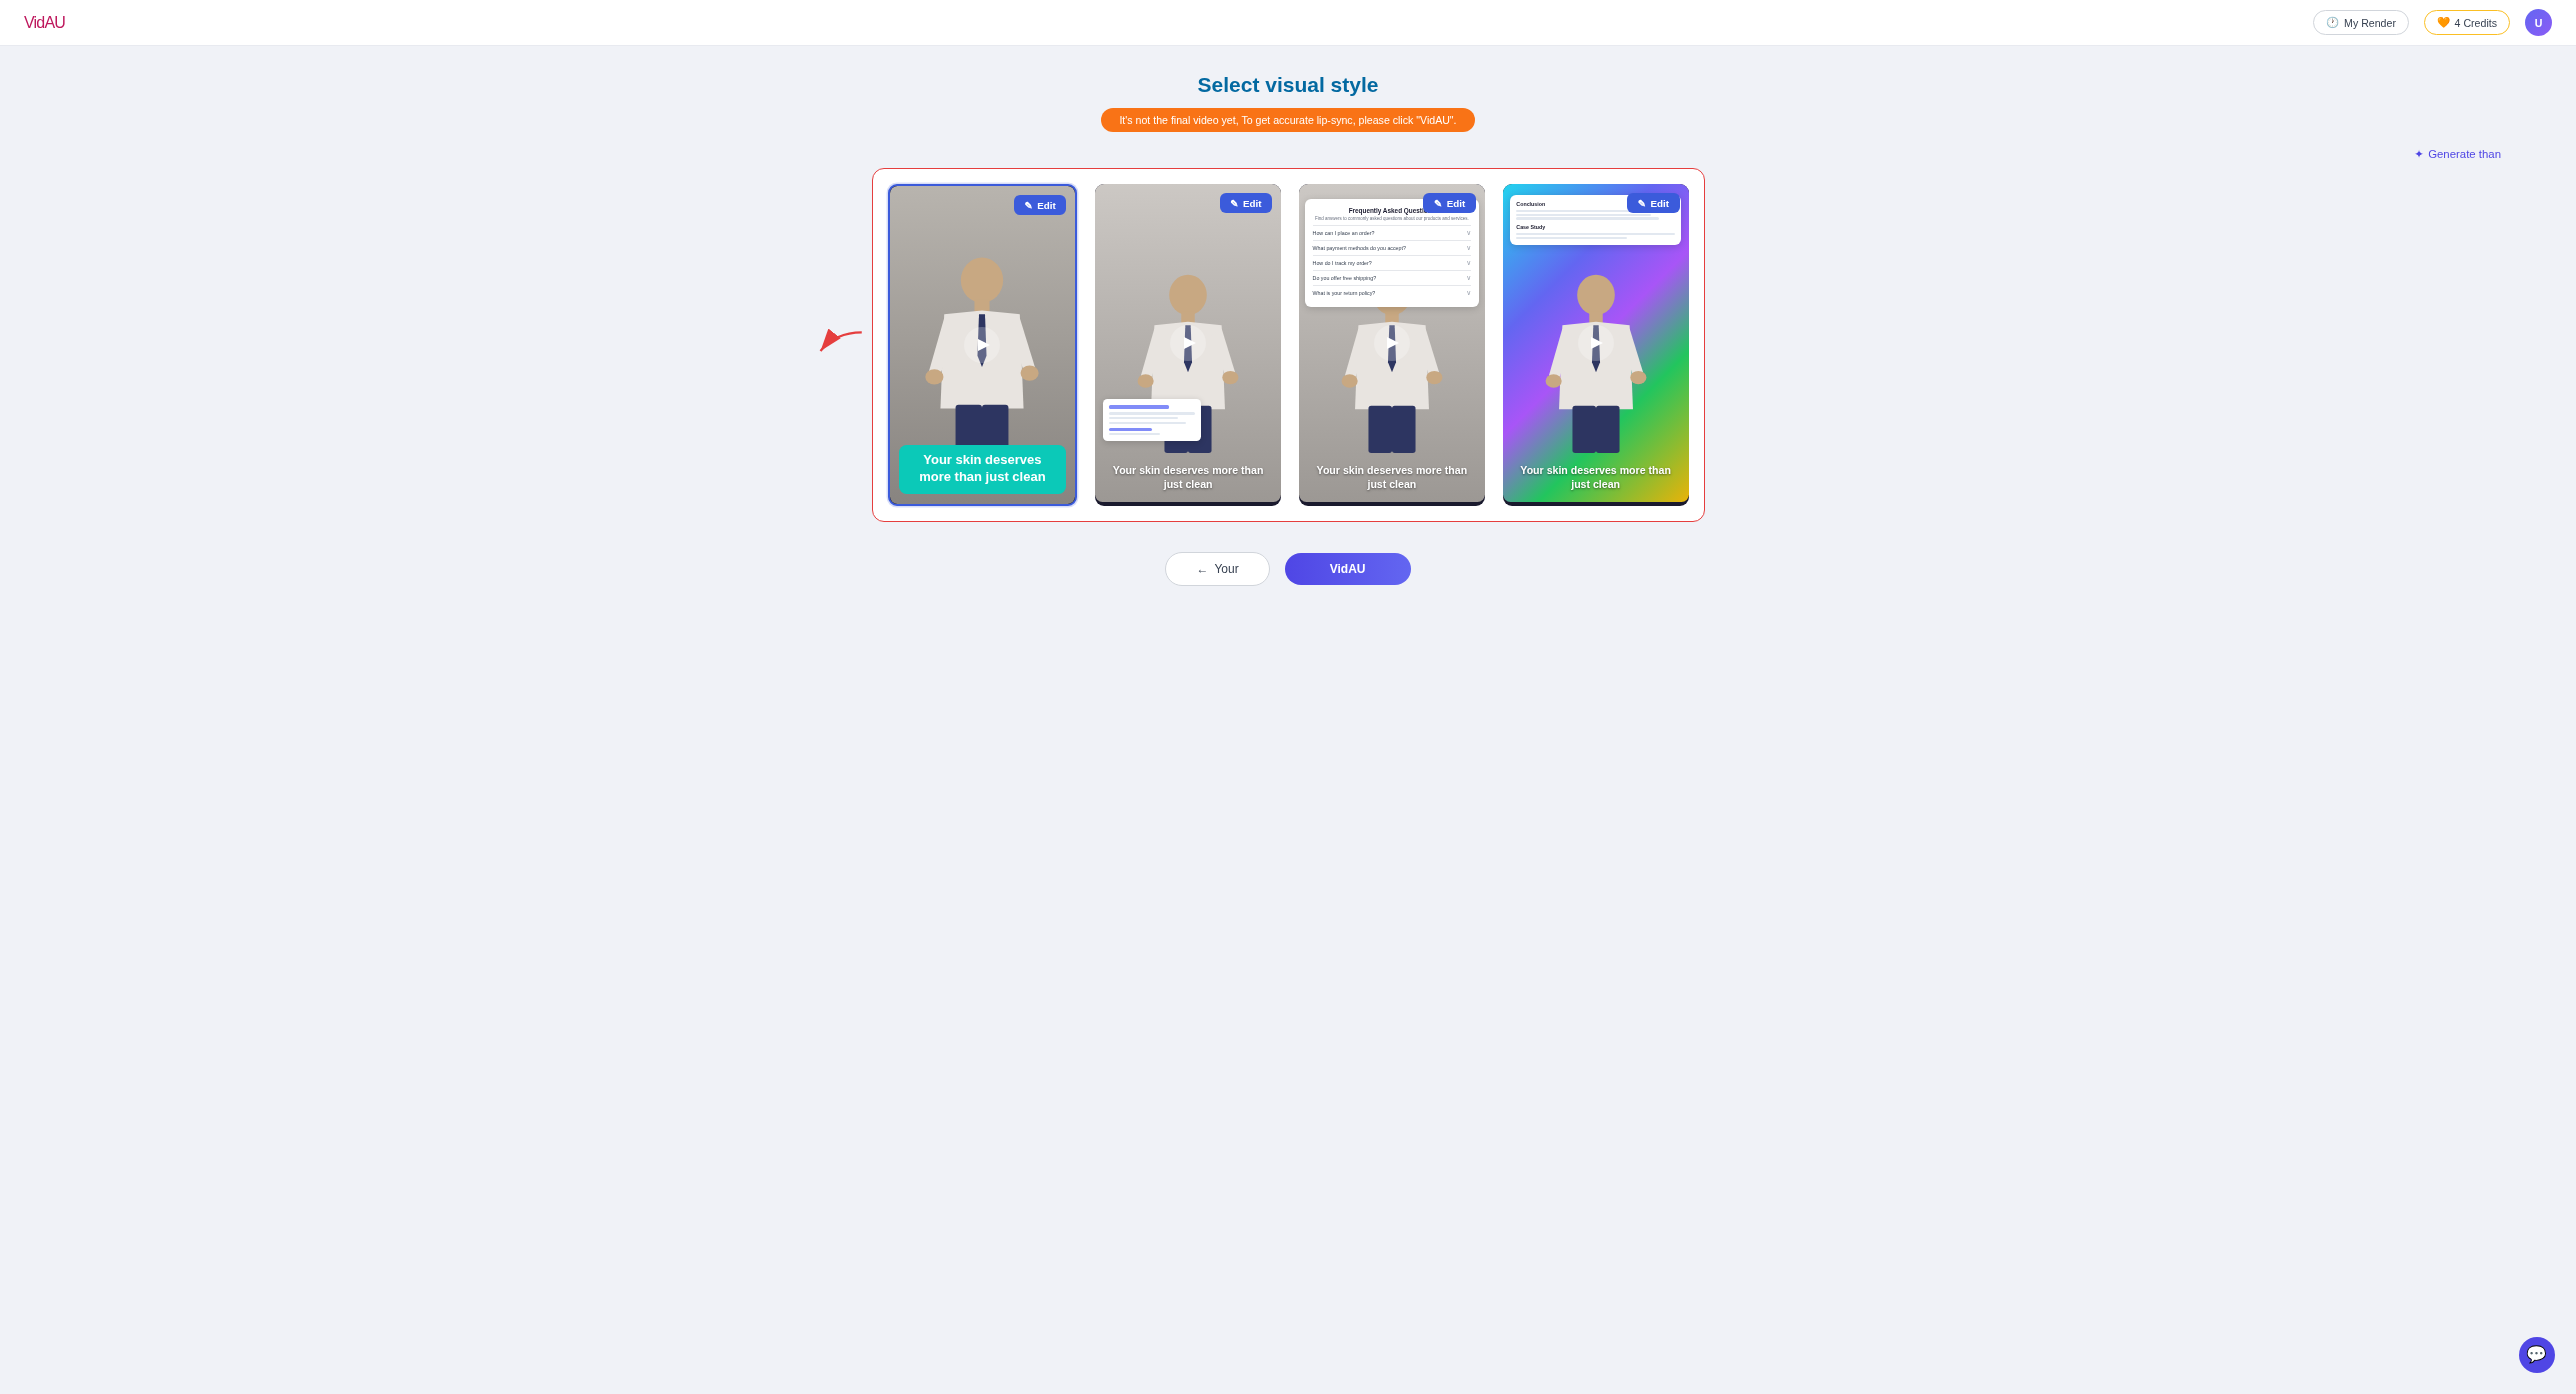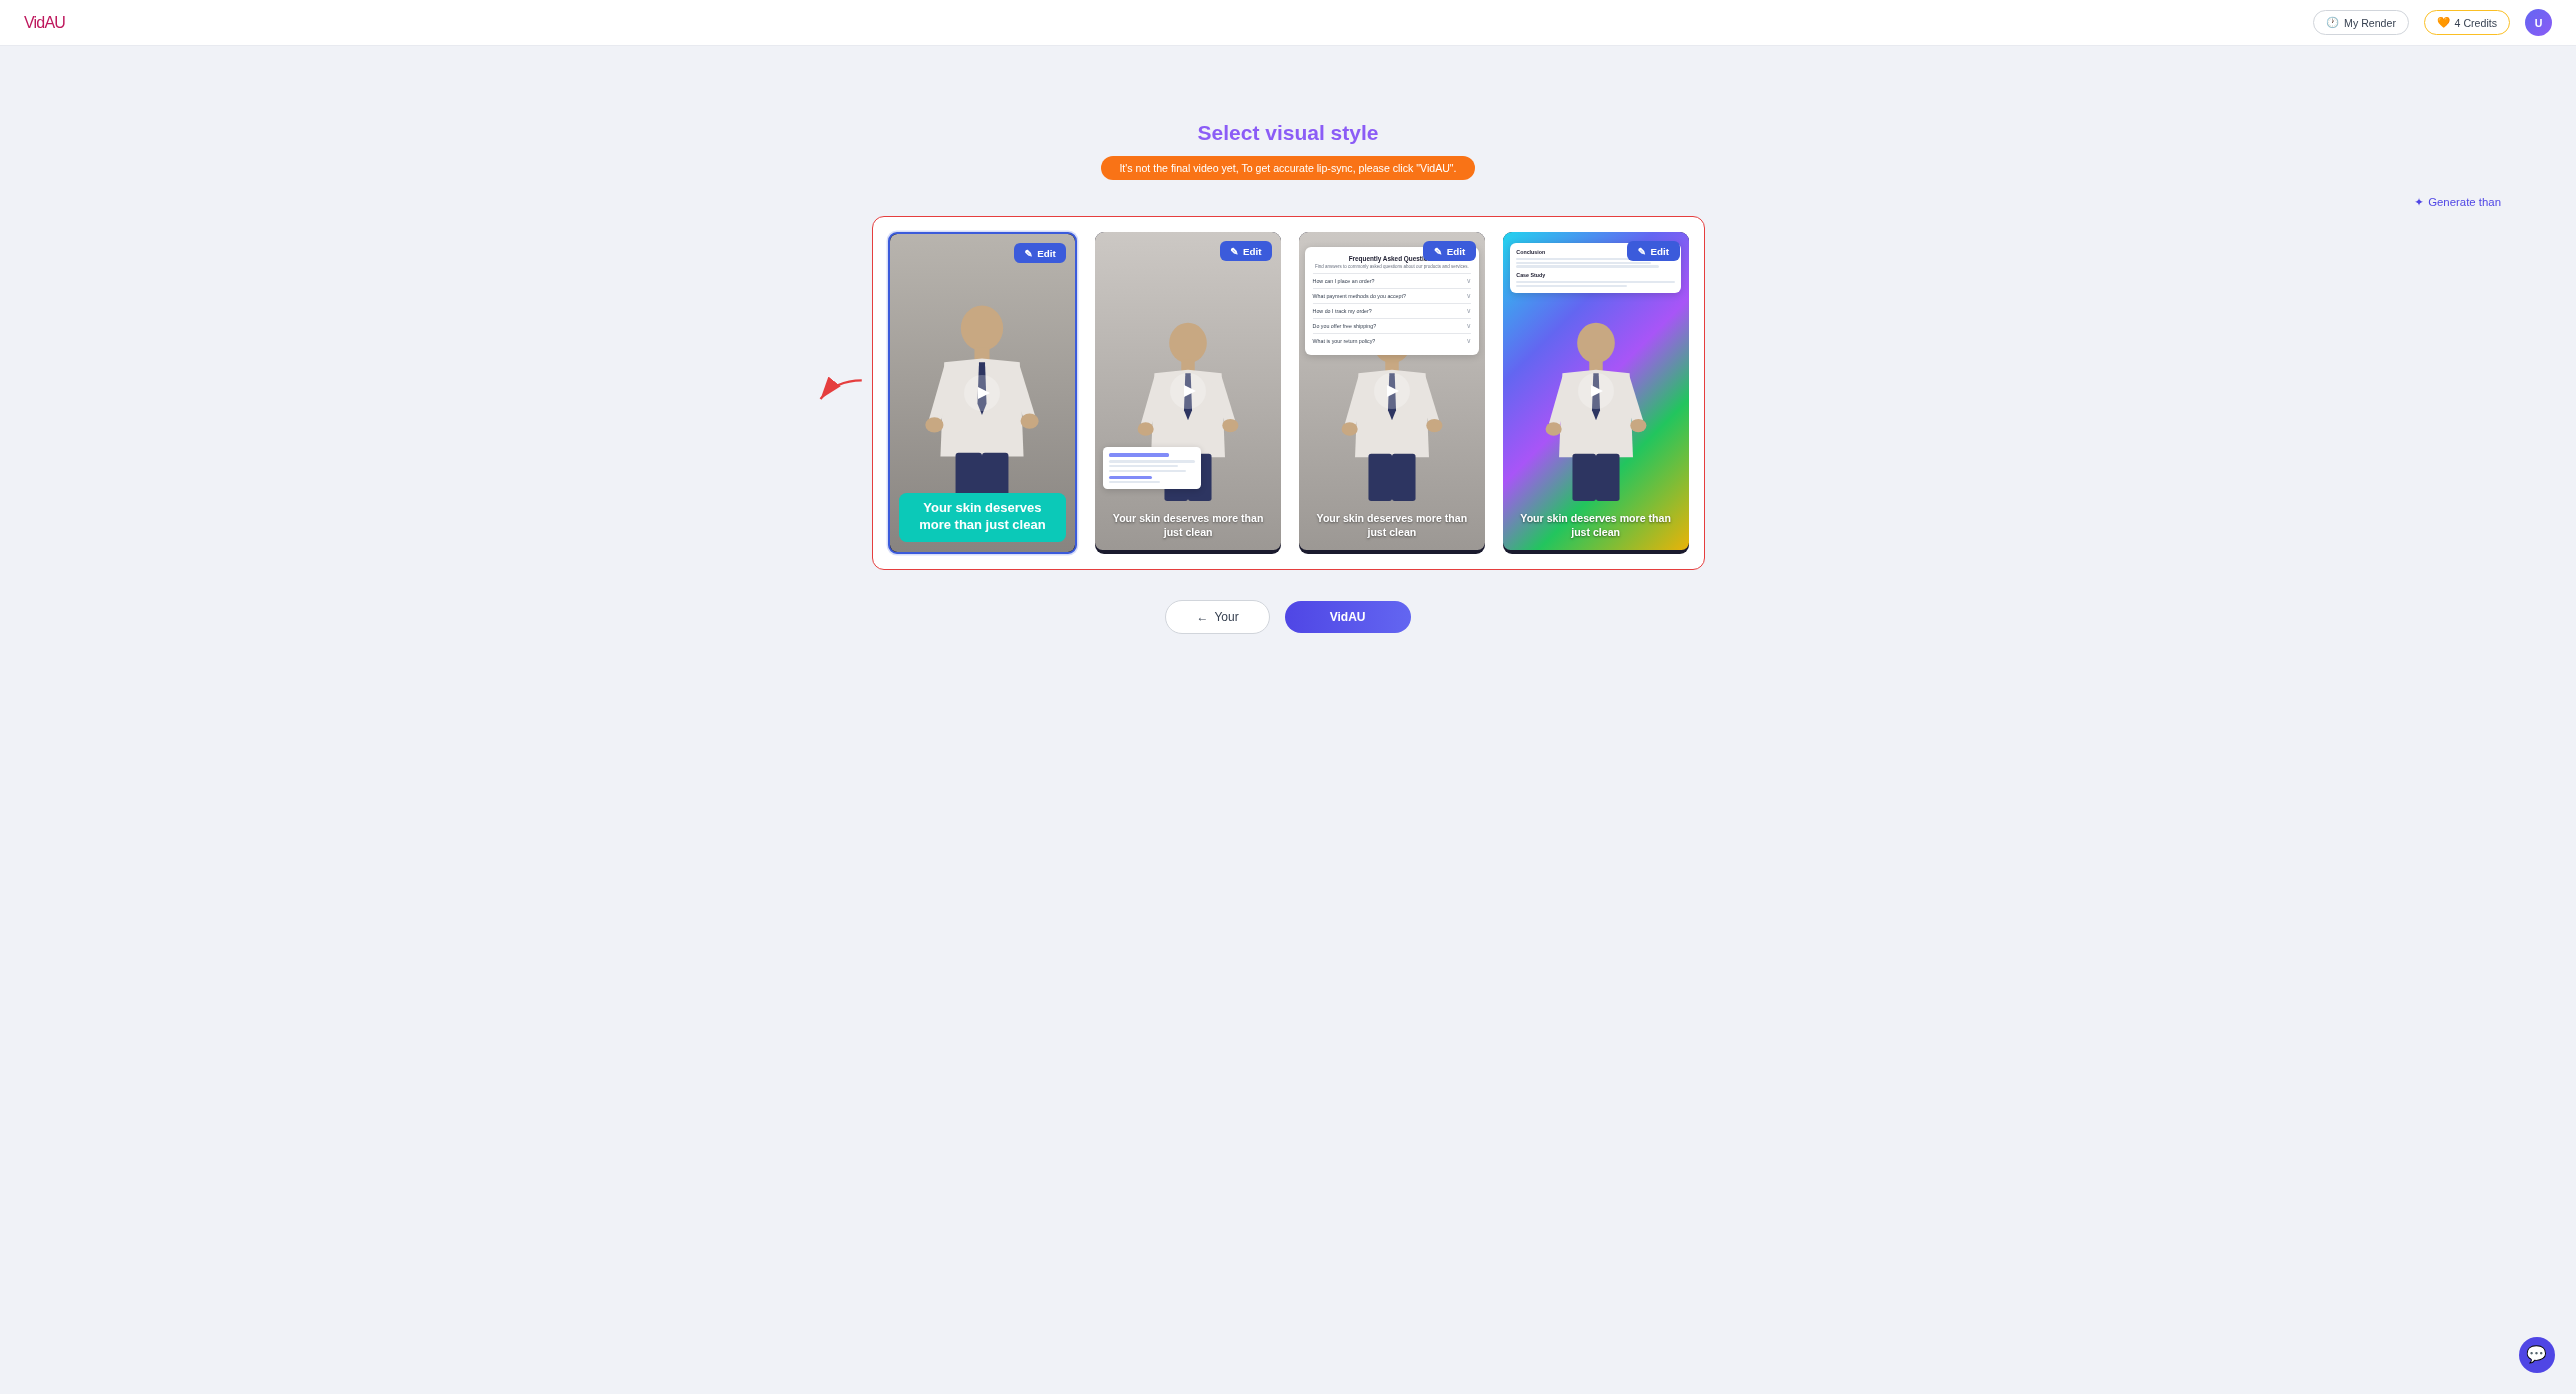--- a/index.html
+++ b/index.html
@@ -72,23 +72,22 @@
     
     .main {
       display: flex;
       flex-direction: column;
       align-items: center;
       padding: 27px 30px 30px;
     }
     .page-title {
       font-size: 21px;
       font-weight: 700;
-      color: #8b5cf6;
+      color: #0369a1;
       margin-bottom: 10.6px;
-      margin-top: 48px;
     }
     .notice-banner {
       background: #f97316;
       color: #fff;
       border-radius: 15px;
       padding: 6px 18px;
       font-size: 10.6px;
       margin-bottom: 15px;
     }
     .generate-more-row {

